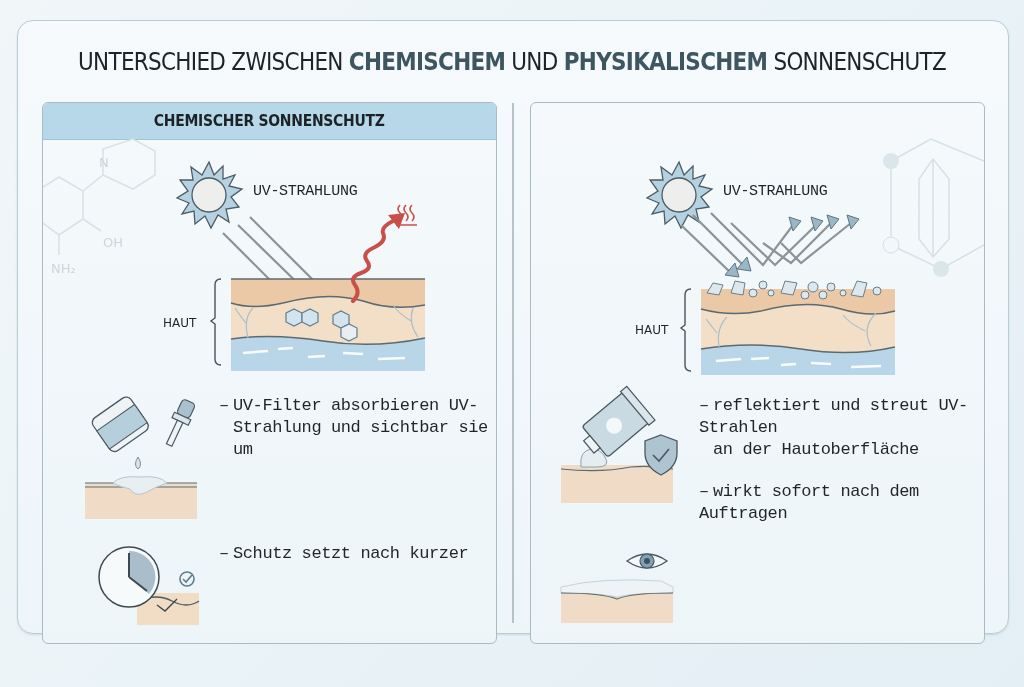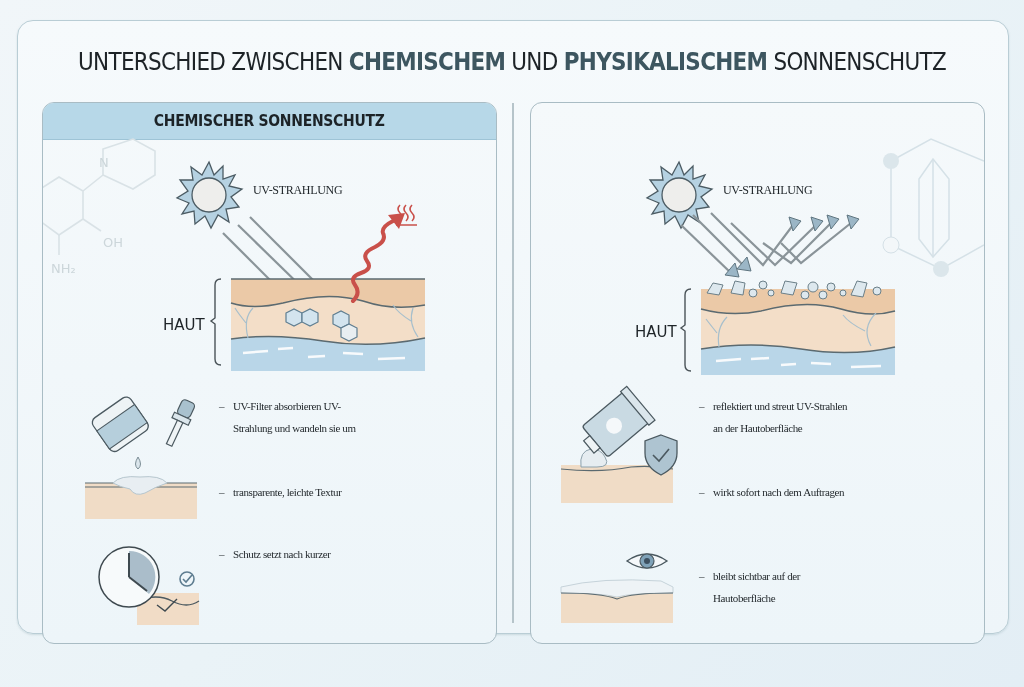--- a/index.html
+++ b/index.html
@@ -18,37 +18,37 @@
   .title {
     position:absolute; left:0; top:47px; width:1024px; text-align:center;
     font-family: "DejaVu Sans", sans-serif;
     font-size:25px; letter-spacing:-0.8px; color:#1d2327;
     transform: scaleX(0.86); transform-origin:center;
   }
   .title .hl { color:#3d5660; font-weight:bold; }
   .divider { position:absolute; left:512px; top:103px; width:1.5px; height:520px; background:#b6c4ca; }
   .panel {
     position:absolute; top:102px; height:540px;
-    border:1.3px solid #a9bcc4; border-radius:12px;
+    border:1.3px solid #a9bcc4; border-radius:6px;
     background: linear-gradient(180deg, #f5f9fb 0%, #edf5f9 100%);
     overflow:hidden;
   }
   .panel.left { left:42px; width:453px; }
   .panel.right { left:530px; width:453px; }
   .panel-head {
     height:36px; background:#b7d8e8; border-bottom:1px solid #9ec4d6;
     display:flex; align-items:center; justify-content:center;
     font-family: "DejaVu Sans", sans-serif; font-weight:bold;
     font-size:15.5px; color:#1c2327; letter-spacing:-0.3px;
   }
   .panel-head span { transform:scaleX(0.9); display:inline-block; }
   .abs { position:absolute; }
-  .uv-label { font-size:12px; color:#1e2428; font-family:Liberation Serif, serif; letter-spacing:-0.3px;text-align:center; }
-  .haut-label { font-size:15px; color:#1e2428; font-family:"DejaVu Sans", sans-serif; }
-  .bullet { font-size:11px; color:#1f2529; line-height:22px; font-family:Liberation Serif, serif; letter-spacing:-0.4px; }
+  .uv-label { font-size:15px; color:#1e2428; font-family:Liberation Mono, monospace; letter-spacing:-0.3px;text-align:center; }
+  .haut-label { font-size:12px; color:#1e2428; font-family:"DejaVu Sans", sans-serif; }
+  .bullet { font-size:17px; color:#1f2529; line-height:22px; font-family:Liberation Mono, monospace; letter-spacing:-0.4px; }
   .bullet .dash { display:inline-block; width:14px; }
   .bullet .indent { padding-left:14px; display:block; }
   svg { overflow:visible; }
 </style>
 </head>
 <body>
 
 <div class="outer"></div>
 
 <div class="title">
@@ -142,32 +142,29 @@
     </g>
     <g transform="rotate(25 95 35)">
       <rect x="88" y="8" width="14" height="16" rx="4" fill="#a9c1ce" stroke="#4b5960" stroke-width="1.2"></rect>
       <rect x="86" y="24" width="18" height="6" fill="#dbe6ec" stroke="#4b5960" stroke-width="1.2"></rect>
       <rect x="92" y="30" width="6" height="26" fill="#eef3f5" stroke="#4b5960" stroke-width="1.2"></rect>
     </g>
     <path d="M55,66 Q50,74 55,78 Q60,74 55,66 Z" fill="#dbe6ec" stroke="#7b8d95" stroke-width="1"></path>
   </svg>
   <div class="abs bullet" style="left:176px;top:292px;">
     <span class="dash">–</span><span>UV-Filter absorbieren UV-</span>
-    <span class="indent">Strahlung und wandeln sie um</span>
+    <span class="indent">Strahlung und sichtbar sie um</span>
   </div>
 
   <svg class="abs" style="left:42px;top:370px;" width="112" height="48">
     <rect x="0" y="10" width="112" height="36" fill="#f0dcc6"></rect>
     <line x1="0" y1="10" x2="112" y2="10" stroke="#5b6a70" stroke-width="1.2"></line>
     <line x1="0" y1="14" x2="112" y2="14" stroke="#5b6a70" stroke-width="1"></line>
     <path d="M28,10 Q35,2 55,4 Q75,2 82,10 Q70,14 60,20 Q50,24 45,16 Q35,14 28,10 Z" fill="#e8eef2" stroke="#b6c6ce" stroke-width="1"></path>
   </svg>
-  <div class="abs bullet" style="left:176px;top:378px;">
-    <span class="dash">–</span><span>transparente, leichte Textur</span>
-  </div>
 
   <svg class="abs" style="left:54px;top:436px;" width="110" height="90">
     <rect x="40" y="54" width="62" height="32" fill="#f1dcc6"></rect>
     <path d="M40,62 Q60,54 75,62 Q90,70 102,62" stroke="#4b5960" stroke-width="1.3" fill="none"></path>
     <circle cx="32" cy="38" r="30" fill="#f7fafb" stroke="#3f4a50" stroke-width="1.5"></circle>
     <path d="M32,38 L32,12 A26,26 0 0 1 52,55 Z" fill="#aabdca"></path>
     <line x1="32" y1="38" x2="32" y2="14" stroke="#3f4a50" stroke-width="2"></line>
     <line x1="32" y1="38" x2="50" y2="52" stroke="#3f4a50" stroke-width="2"></line>
     <polyline points="60,66 68,72 80,60" stroke="#3f4a50" stroke-width="1.4" fill="none"></polyline>
     <circle cx="90" cy="40" r="7" fill="none" stroke="#5e7d90" stroke-width="1.6"></circle>
@@ -281,17 +278,13 @@
   </div>
 
   <svg class="abs" style="left:30px;top:444px;" width="120" height="76">
     <path d="M66,14 Q86,0 106,14 Q86,28 66,14 Z" fill="#f5f8fa" stroke="#4b5960" stroke-width="1.4"></path>
     <circle cx="86" cy="14" r="7" fill="#7fa2b8" stroke="#4b5960" stroke-width="1.2"></circle>
     <circle cx="86" cy="14" r="3" fill="#3d5060"></circle>
     <rect x="0" y="46" width="112" height="30" fill="#f0dcc6"></rect>
     <path d="M0,40 Q40,30 100,34 L112,40 L112,46 Q70,46 56,50 Q40,46 0,46 Z" fill="#eef3f6" stroke="#c6d3da" stroke-width="1"></path>
     <path d="M0,46 Q40,46 56,52 Q70,46 112,46" stroke="#5b6a70" stroke-width="1.2" fill="none"></path>
   </svg>
-  <div class="abs bullet" style="left:168px;top:462px;">
-    <span class="dash">–</span><span>bleibt sichtbar auf der</span>
-    <span class="indent">Hautoberfläche</span>
-  </div>
 </div>
 
 </body></html>

